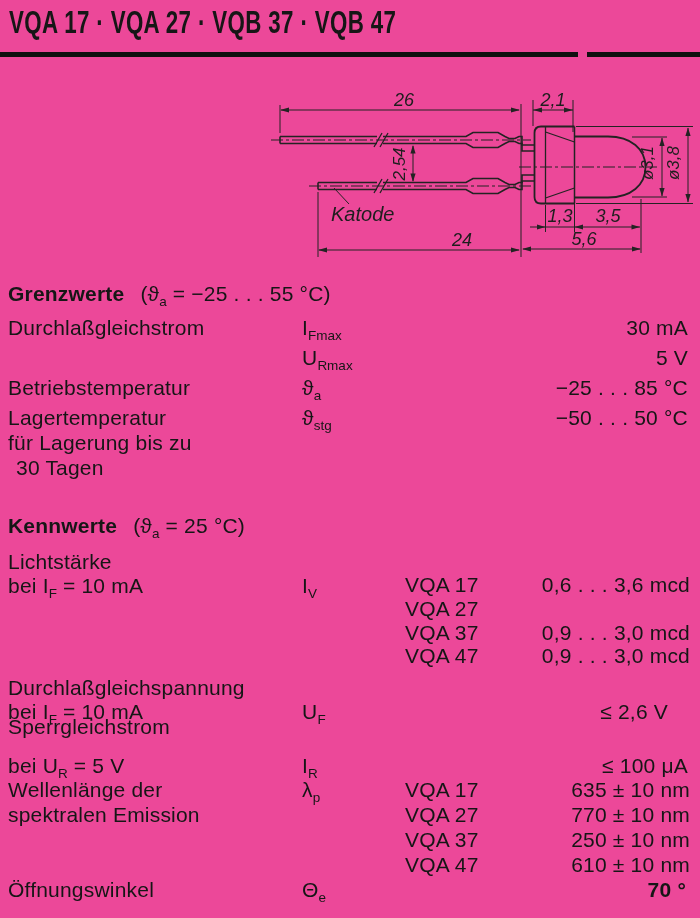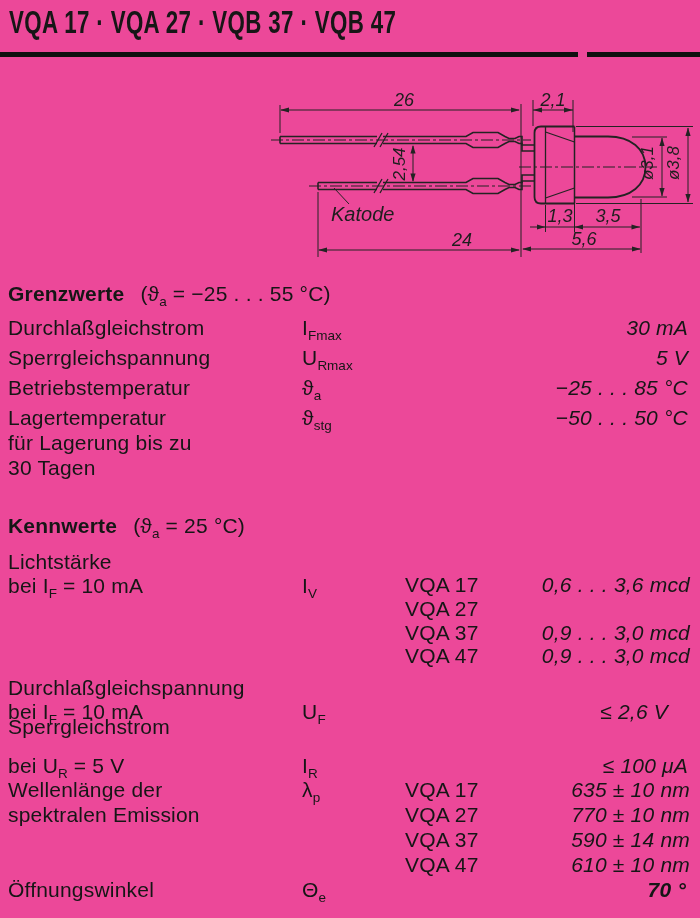--- a/index.html
+++ b/index.html
@@ -5,21 +5,21 @@
   html,body{margin:0;padding:0;background:#d8d8d4;}
   .page{
     position:relative;width:700px;height:918px;margin:0 auto;
     background:#ec4899;overflow:hidden;
     font-family:"Liberation Sans","DejaVu Sans",sans-serif;
     color:#161616;
   }
   .t{position:absolute;font-size:21px;line-height:22px;white-space:pre;letter-spacing:.2px;}
   .b{font-weight:bold;}
   .s{font-size:13.5px;vertical-align:-4.5px;letter-spacing:0;}
-  .val{right:12px;text-align:center;font-style:italic;}
+  .val{right:12px;text-align:center;}
   .title{
     position:absolute;left:9px;top:5px;font-size:31px;font-weight:bold;
     white-space:pre;transform:scaleX(.72);transform-origin:0 50%;letter-spacing:.5px;
   }
   .rule{position:absolute;top:52px;height:4.5px;background:#101010;}
   .rule.seg1{left:0;width:578px;}
   .rule.seg2{left:587px;width:113px;}
   .cond{margin-left:16px;font-weight:normal;}
   svg.draw{position:absolute;left:0;top:0;}
   svg.draw text{font-style:italic;fill:#1e1e1e;font-family:"Liberation Sans","DejaVu Sans",sans-serif;}
@@ -122,31 +122,30 @@
     <text x="657" y="167" font-size="17" text-anchor="middle" transform="rotate(-90 653 167)">ø3,1</text>
     <text x="683" y="167" font-size="17" text-anchor="middle" transform="rotate(-90 679 167)">ø3,8</text>
   </svg>
 
   <div class="t" style="top:283px;left:8px"><span class="b">Grenzwerte</span><span class="cond"><span>(ϑ</span><span class="s">a</span><span> = −25 . . . 55 °C)</span></span></div>
 
   <div class="t" style="top:317px;left:8px">Durchlaßgleichstrom</div>
   <div class="t" style="top:317px;left:302px"><span>I</span><span class="s">Fmax</span></div>
   <div class="t val" style="top:317px">30 mA</div>
 
-  <div class="t" style="top:347px;left:8px">Sperrgleichspannung</div>
   <div class="t" style="top:347px;left:302px"><span>U</span><span class="s">Rmax</span></div>
   <div class="t val" style="top:347px">5 V</div>
 
   <div class="t" style="top:377px;left:8px">Betriebstemperatur</div>
   <div class="t" style="top:377px;left:302px"><span>ϑ</span><span class="s">a</span></div>
   <div class="t val" style="top:377px">−25 . . . 85 °C</div>
 
   <div class="t" style="top:407px;left:8px">Lagertemperatur</div>
   <div class="t" style="top:432px;left:8px">für Lagerung bis zu</div>
-  <div class="t" style="top:457px;left:8px">30 Tagen</div>
+  <div class="t" style="top:457px;left:16px">30 Tagen</div>
   <div class="t" style="top:407px;left:302px"><span>ϑ</span><span class="s">stg</span></div>
   <div class="t val" style="top:407px">−50 . . . 50 °C</div>
 
   <div class="t" style="top:515px;left:8px"><span class="b">Kennwerte</span><span class="cond"><span>(ϑ</span><span class="s">a</span><span> = 25 °C)</span></span></div>
 
   <div class="t" style="top:551px;left:8px">Lichtstärke</div>
   <div class="t" style="top:575px;left:8px"><span>bei I</span><span class="s">F</span><span> = 10 mA</span></div>
   <div class="t" style="top:575px;left:302px"><span>I</span><span class="s">V</span></div>
   <div class="t" style="top:574px;left:405px">VQA 17</div>
   <div class="t val" style="top:574px;right:10px">0,6 . . . 3,6 mcd</div>
@@ -167,21 +166,21 @@
   <div class="t val" style="top:755px">≤ 100 μA</div>
 
   <div class="t" style="top:804px;left:8px">spektralen Emission</div>
   <div class="t" style="top:779px;left:8px">Wellenlänge der</div>
   <div class="t" style="top:779px;left:302px"><span>λ</span><span class="s">p</span></div>
   <div class="t" style="top:779px;left:405px">VQA 17</div>
   <div class="t val" style="top:779px;right:10px">635 ± 10 nm</div>
   <div class="t" style="top:804px;left:405px">VQA 27</div>
   <div class="t val" style="top:804px;right:10px">770 ± 10 nm</div>
   <div class="t" style="top:829px;left:405px">VQA 37</div>
-  <div class="t val" style="top:829px;right:10px">590 ± 14 nm</div>
+  <div class="t val" style="top:829px;right:10px">250 ± 10 nm</div>
   <div class="t" style="top:854px;left:405px">VQA 47</div>
   <div class="t val" style="top:854px;right:10px">610 ± 10 nm</div>
 
   <div class="t" style="top:879px;left:8px">Öffnungswinkel</div>
   <div class="t" style="top:879px;left:302px"><span>Θ</span><span class="s">e</span></div>
   <div class="t val b" style="top:879px;right:14px">70 °</div>
 
 </div>
 
 </body></html>

